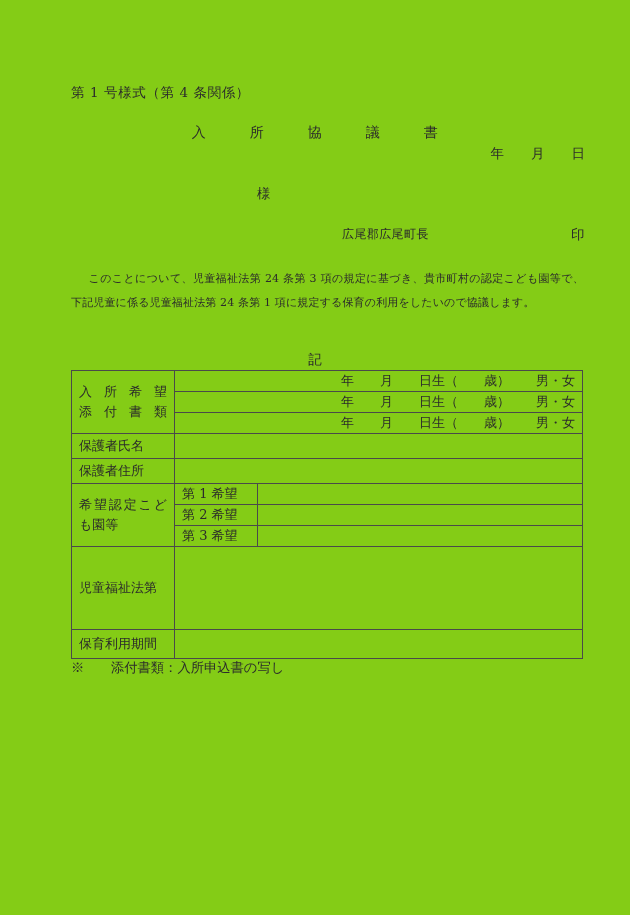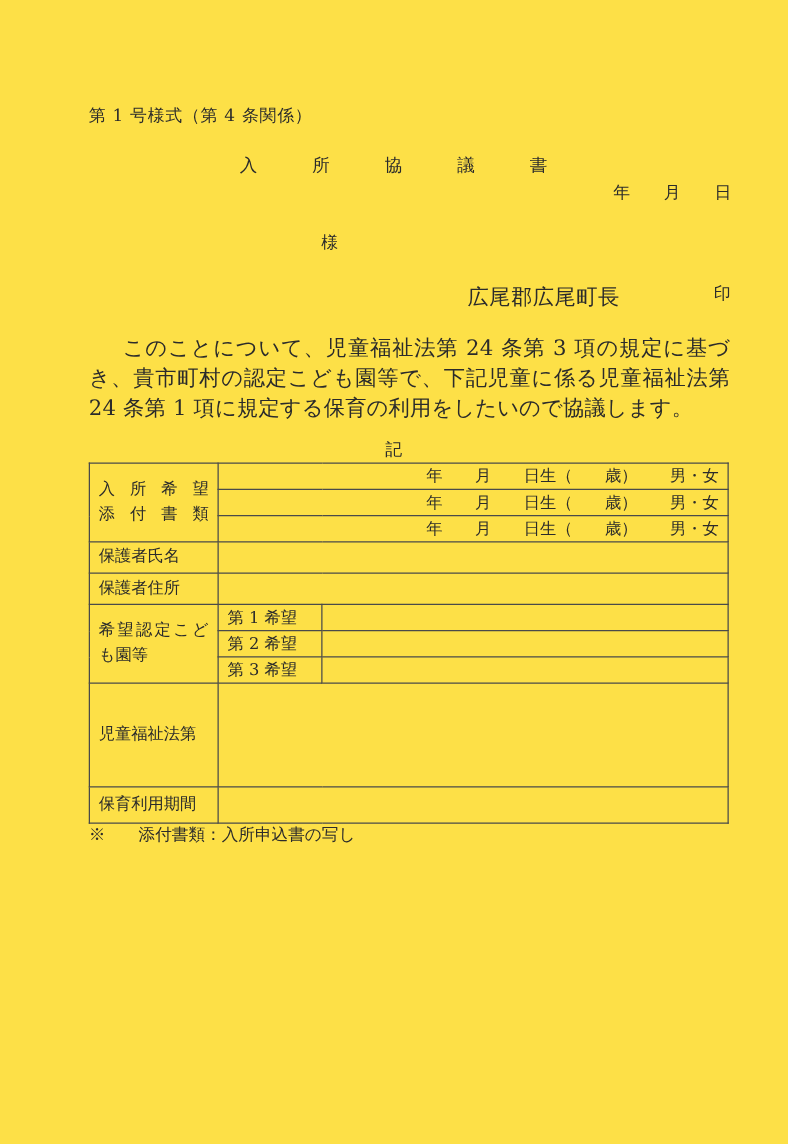--- a/index.html
+++ b/index.html
@@ -14,21 +14,21 @@
     font-family: "Liberation Serif", "DejaVu Serif", serif;
     color: #2b2b2b;
     overflow: hidden;
   }
 
   .page {
     position: absolute;
     left: 0; top: 0;
     width: 630px;
     height: 915px;
-    background: #fde047;
+    background: #84cc16;
   }
 
   
   .abs { position: absolute; white-space: nowrap; }
   .jp  { font-family: "DejaVu Serif", "Liberation Serif", serif; }
 
   #form-code {
     left: 71px;
     top: 84px;
     font-size: 13.5px;
@@ -54,38 +54,38 @@
     white-space: pre;
   }
 
   #addressee-sama {
     left: 257px;
     top: 185px;
     font-size: 13.5px;
   }
 
   #issuer-name {
-    left: 374px;
+    left: 342px;
     top: 226px;
-    font-size: 17px;
+    font-size: 12px;
     letter-spacing: 0.4px;
   }
 
   #issuer-seal {
     left: 571px;
     top: 226px;
     font-size: 13.5px;
   }
 
   #body-paragraph {
     position: absolute;
     left: 71px;
     top: 267px;
     width: 513px;
-    font-size: 17px;
+    font-size: 11px;
     line-height: 24px;
     text-indent: 1.6em;
     text-align: justify;
     text-justify: inter-character;
     letter-spacing: 0.15px;
   }
 
   #ki-marker {
     left: 0;
     top: 351px;

